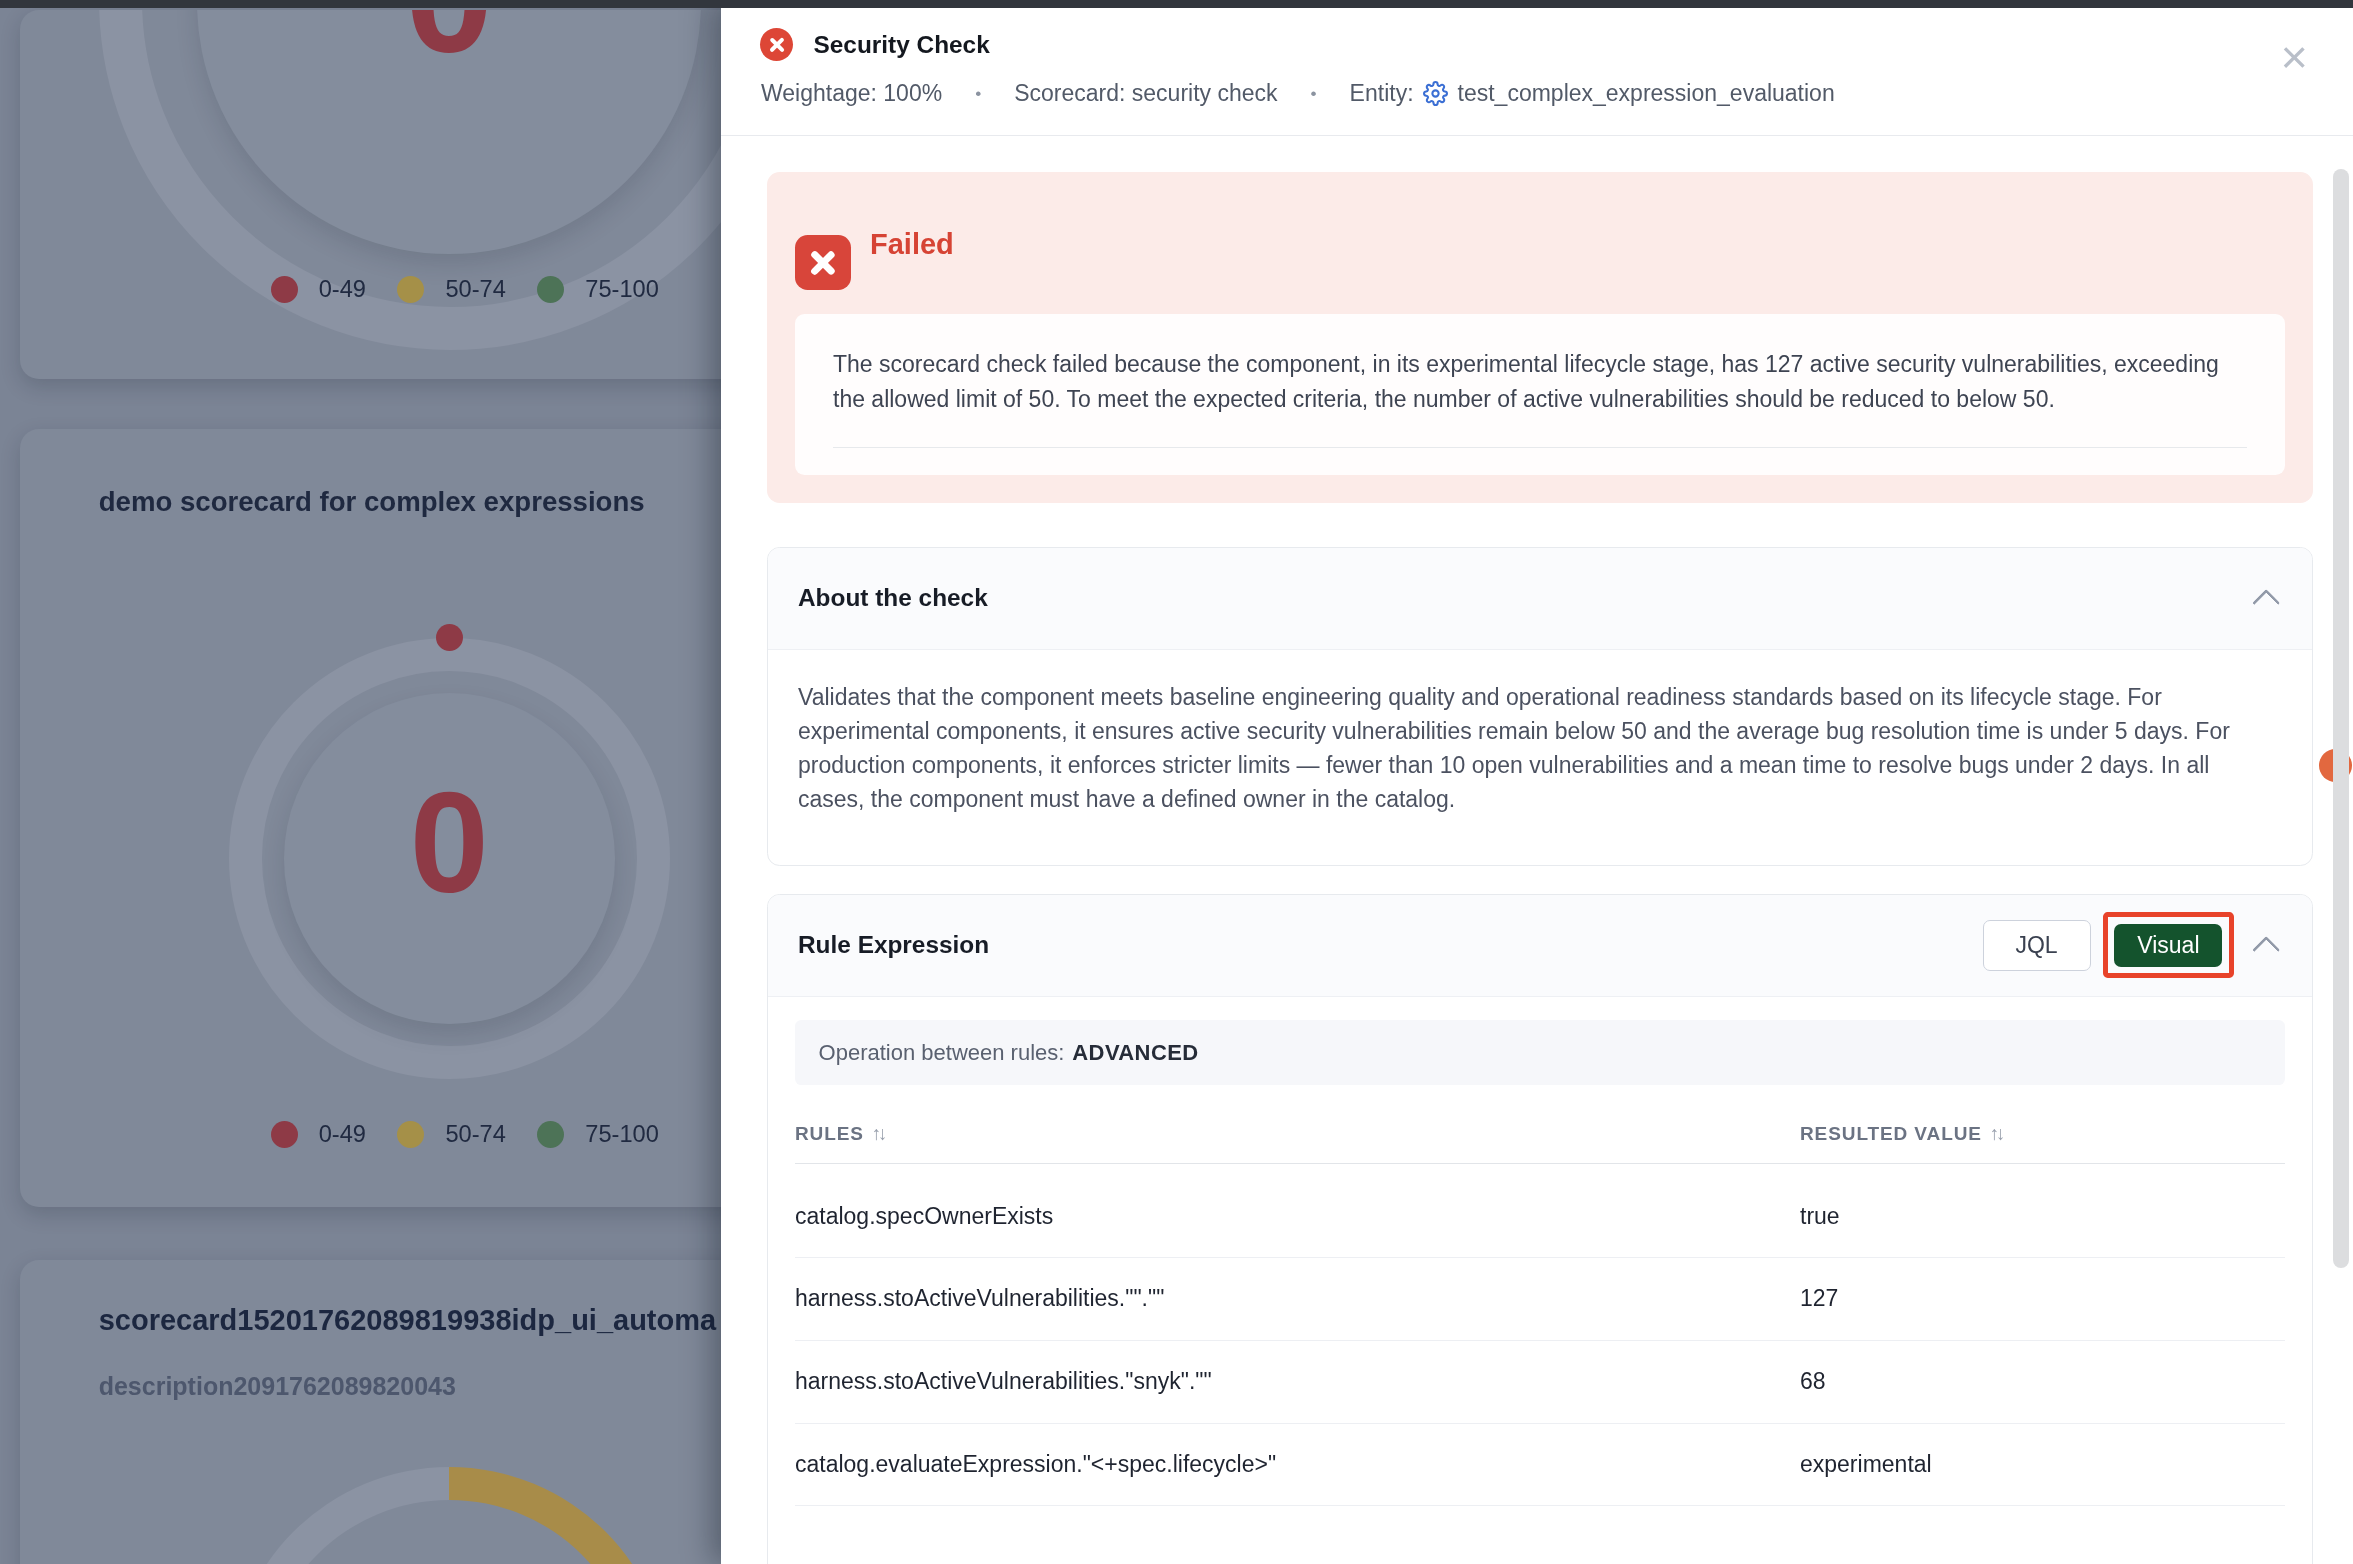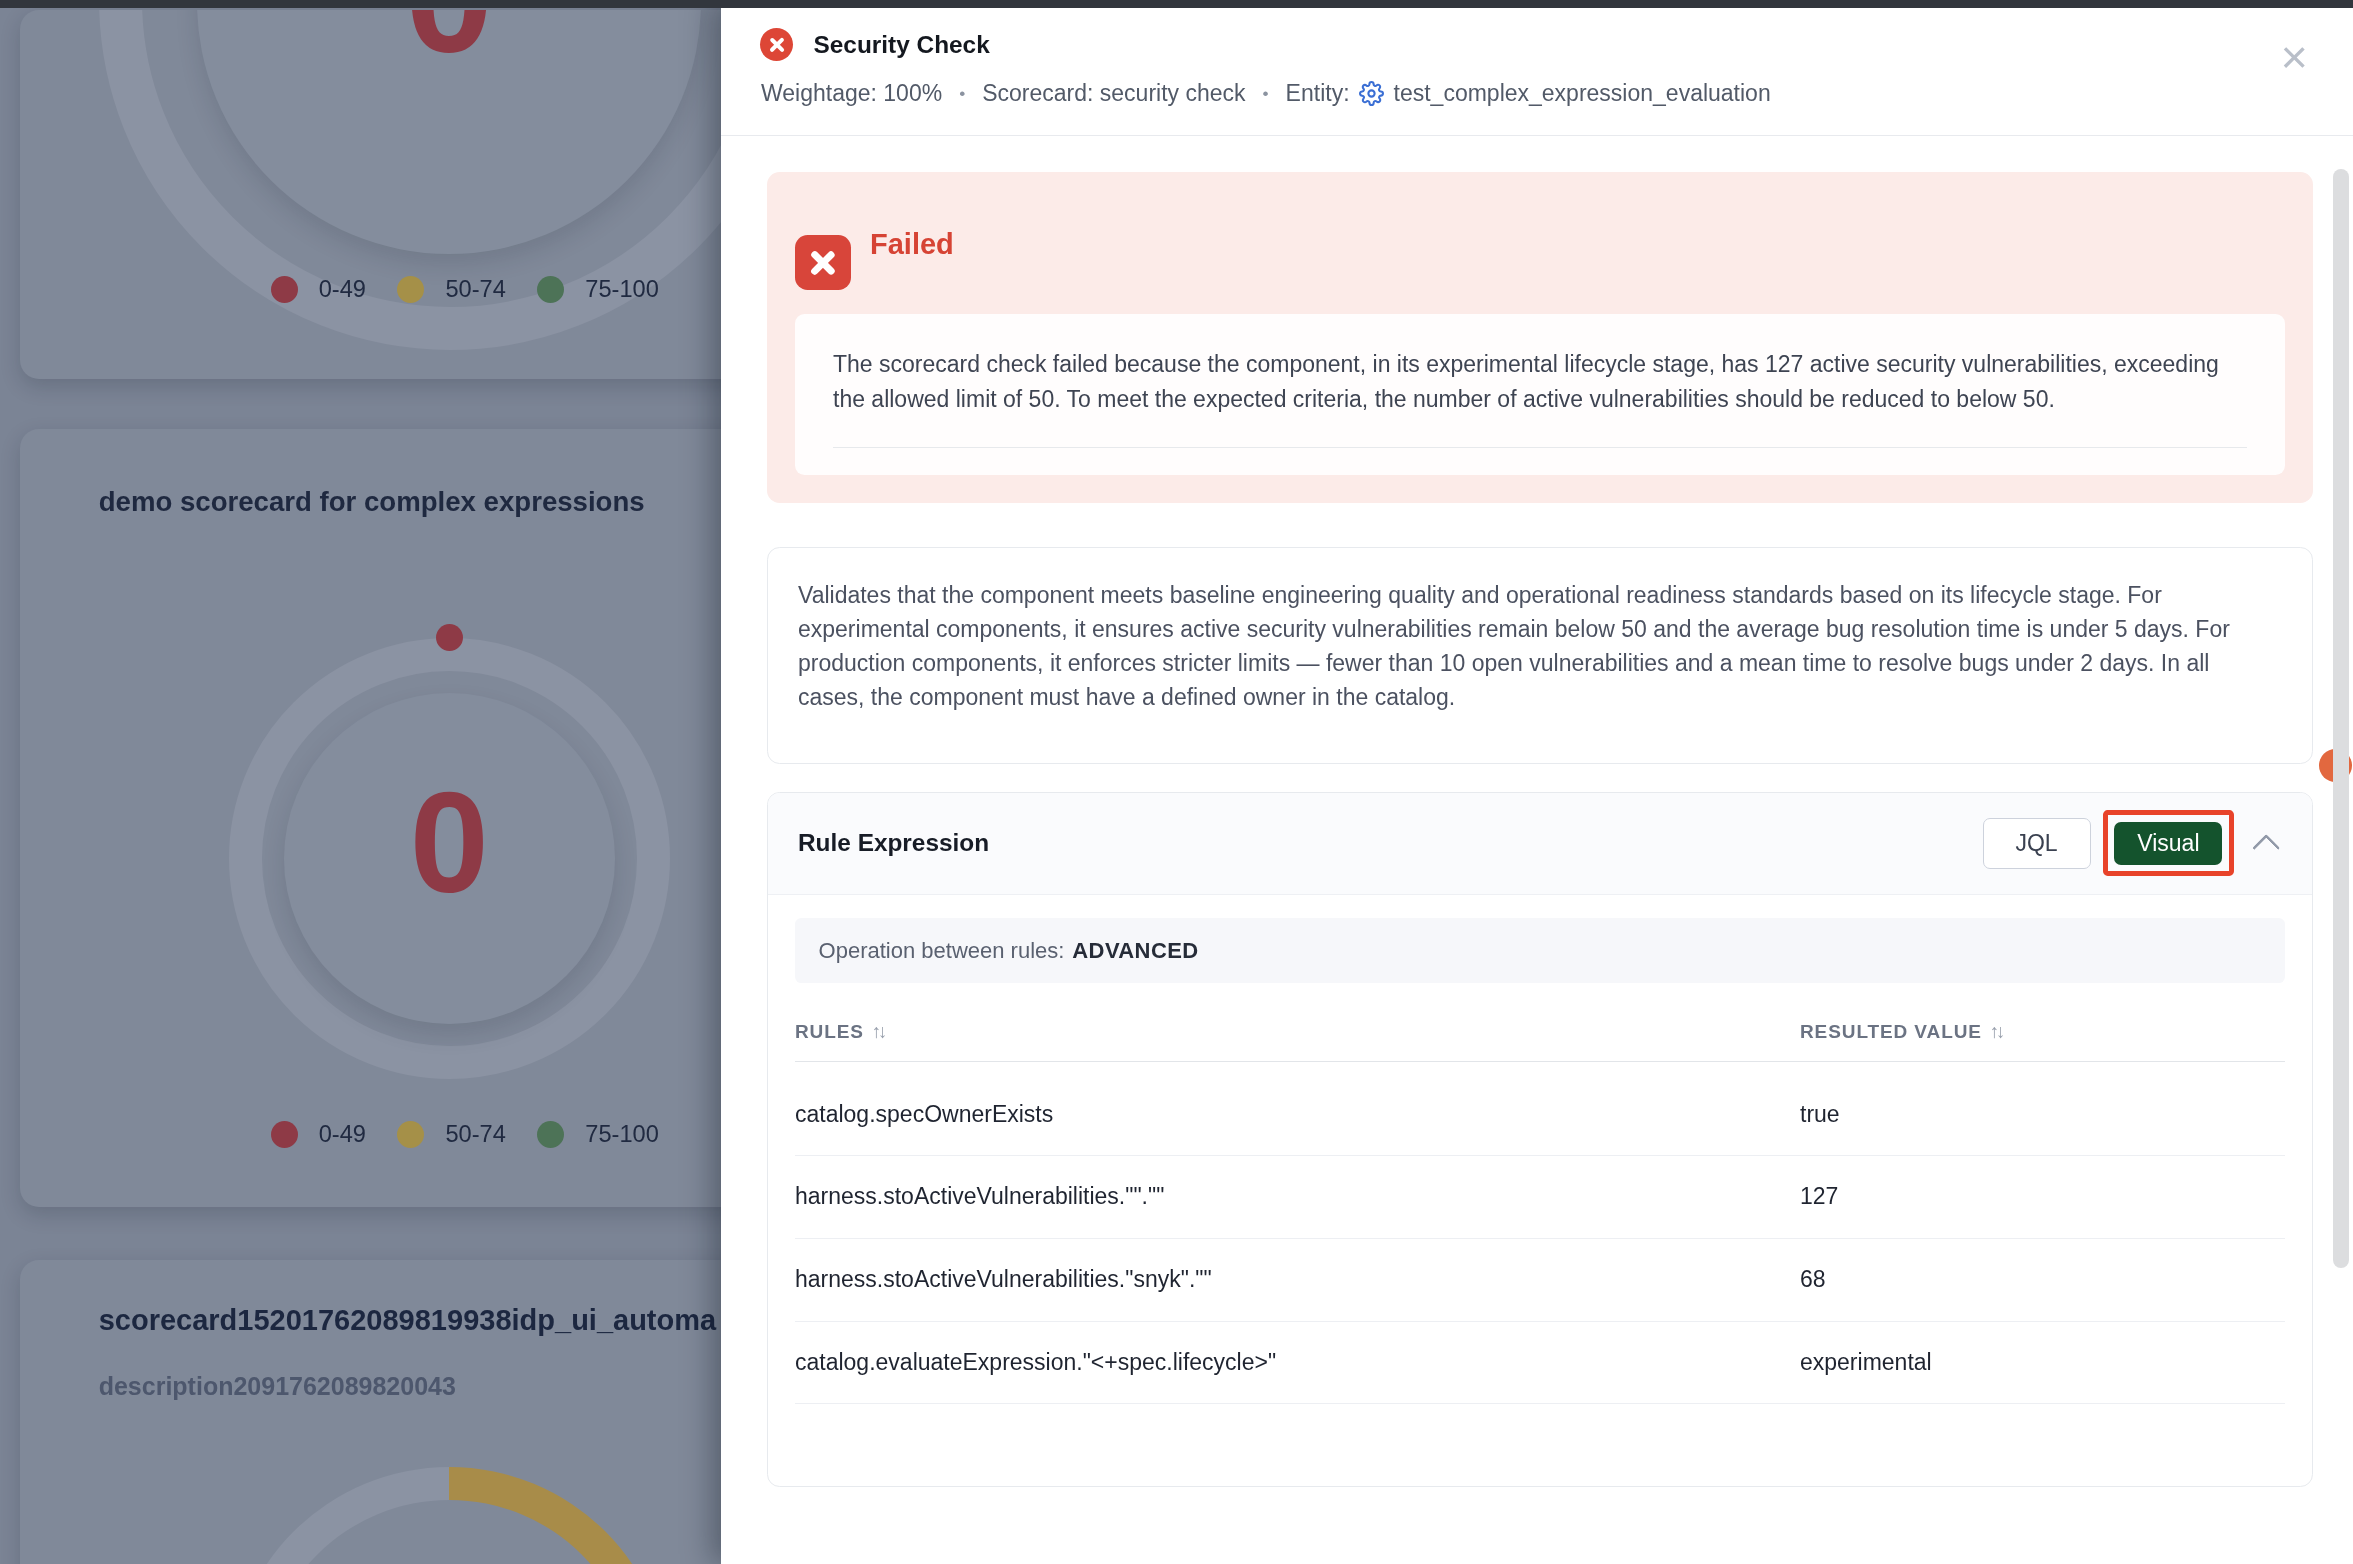--- a/index.html
+++ b/index.html
@@ -46,21 +46,21 @@
           box-shadow:-9.5px 0 28px rgba(10,16,30,.35)}
   .dheader{position:absolute;left:0;top:0;width:100%;height:136px;background:#fff;border-bottom:1.6px solid #e8eaee;box-sizing:border-box}
   .dtitle-row{position:absolute;left:39px;top:28px;display:flex;align-items:center;gap:20.5px}
   .xcircle{position:relative;border-radius:50%;background:#dd4636;flex:none}
   .xcircle.big{width:33px;height:33px}
   .xcircle.banner{width:30px;height:30px;background:#d8453a}
   .xcircle::before,.xcircle::after{content:"";position:absolute;left:50%;top:50%;width:54%;height:13%;
       background:#fff;border-radius:3.2px;transform:translate(-50%,-50%) rotate(45deg)}
   .xcircle::after{transform:translate(-50%,-50%) rotate(-45deg)}
   .dtitle{font-size:24.4px;font-weight:bold;color:#14181f}
-  .dmeta{position:absolute;left:40px;top:80px;display:flex;align-items:center;gap:17px;font-size:23px;color:#525a68}
+  .dmeta{position:absolute;left:40px;top:80px;display:flex;align-items:center;gap:33px;font-size:23px;color:#525a68}
   .sep{color:#8b93a0;font-size:17.3px}
   .entity{display:flex;align-items:center;gap:9.5px}
   .gear{width:25px;height:25px;flex:none}
   .close{position:absolute;right:46px;top:33px;font-size:47px;font-weight:300;color:#b9bfc9;line-height:1;cursor:pointer}
 
   .dcontent{position:absolute;left:46px;top:136px;width:1546px}
 
   
   .banner{margin-top:36px;background:#fcebe8;border-radius:12.6px;padding:27px 28px 28px;box-sizing:border-box}
   .srow{display:flex;align-items:center;gap:19px}
@@ -196,20 +196,24 @@
         <span class="xcircle banner"></span>
         <span class="slabel">Failed</span>
       </div>
       <div class="bcard">
         <p>The scorecard check failed because the component, in its experimental lifecycle stage, has 127 active security vulnerabilities, exceeding the allowed limit of 50. To meet the expected criteria, the number of active vulnerabilities should be reduced to below 50.</p>
         <hr class="bdiv">
       </div>
     </div>
 
     <div class="sect">
+      <div class="sect-head">
+        <span class="sect-title">About the check</span>
+        <span class="chev"></span>
+      </div>
       <div class="about-body">Validates that the component meets baseline engineering quality and operational readiness standards based on its lifecycle stage. For experimental components, it ensures active security vulnerabilities remain below 50 and the average bug resolution time is under 5 days. For production components, it enforces stricter limits — fewer than 10 open vulnerabilities and a mean time to resolve bugs under 2 days. In all cases, the component must have a defined owner in the catalog.</div>
     </div>
 
     <div class="sect rule">
       <div class="sect-head">
         <span class="sect-title">Rule Expression</span>
         <span class="btn-jql">JQL</span>
         <span class="hlbox">
           <span class="btn-visual">Visual</span>
         </span>

